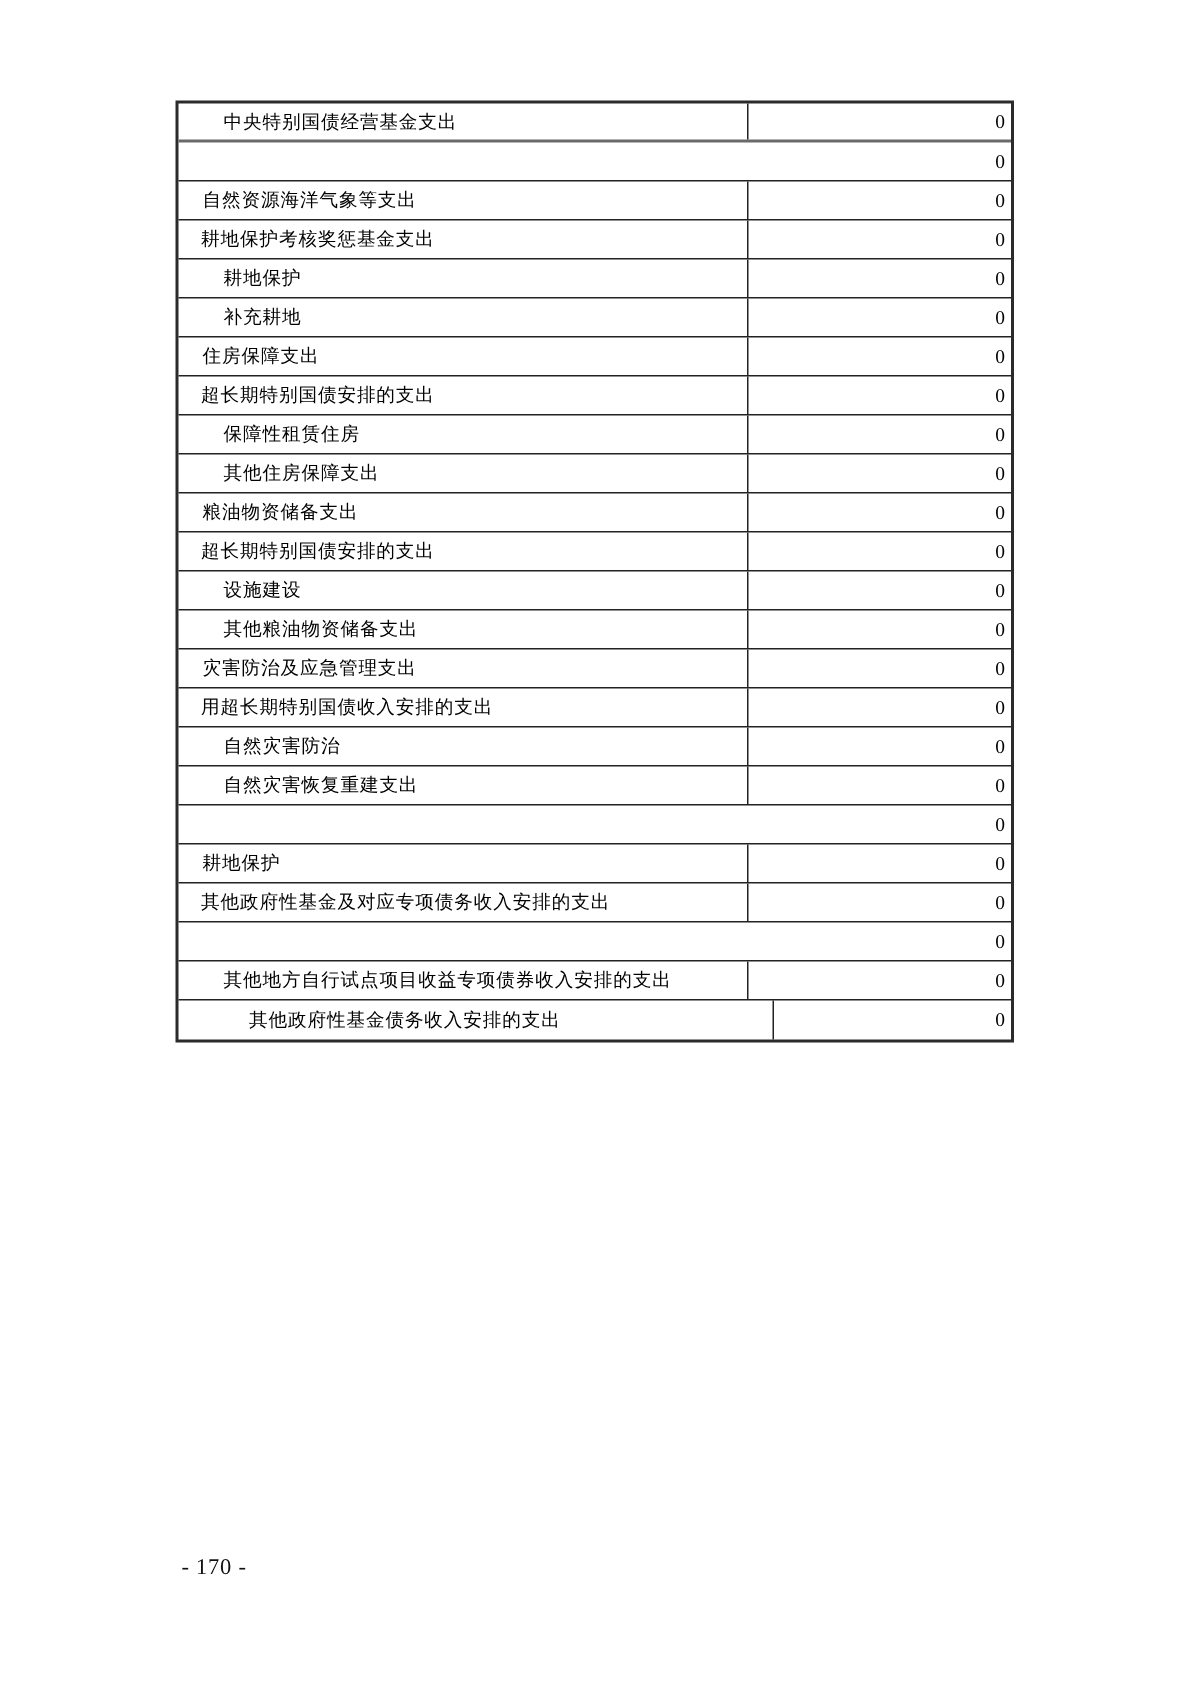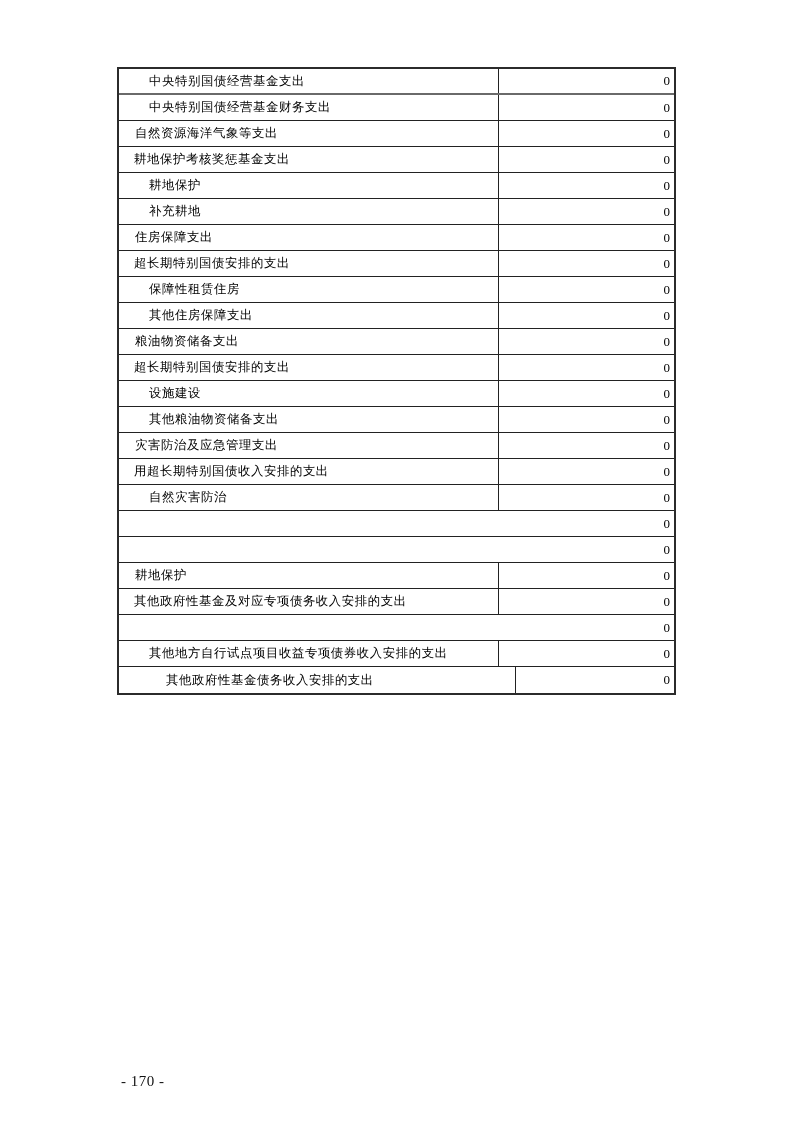--- a/index.html
+++ b/index.html
@@ -55,34 +55,32 @@
   }
   .indent-0 { padding-left: 16px; }
   .indent-1 { padding-left: 15px; }
   .indent-2 { padding-left: 30px; }
   .page-number {
     position: absolute;
     left: 121px; top: 1037px;
     font-size: 15px;
     letter-spacing: 0.5px;
     color: #111111;
-    margin-top: 36px;
   }
 </style>
 </head>
 <body>
 
 <div class="page">
   <div class="budget-table" id="budget-table">
       <div class="row">
         <div class="cell label indent-2">中央特别国债经营基金支出</div>
         <div class="cell value">0</div>
       </div>
       <div class="row">
-        <div class="cell label indent-2">中央特别国债经营基金财务支出</div>
         <div class="cell value">0</div>
       </div>
       <div class="row">
         <div class="cell label indent-0">自然资源海洋气象等支出</div>
         <div class="cell value">0</div>
       </div>
       <div class="row">
         <div class="cell label indent-1">耕地保护考核奖惩基金支出</div>
         <div class="cell value">0</div>
       </div>
@@ -132,20 +130,21 @@
       </div>
       <div class="row">
         <div class="cell label indent-1">用超长期特别国债收入安排的支出</div>
         <div class="cell value">0</div>
       </div>
       <div class="row">
         <div class="cell label indent-2">自然灾害防治</div>
         <div class="cell value">0</div>
       </div>
       <div class="row">
+        <div class="cell label indent-2">自然灾害恢复重建支出</div>
         <div class="cell value">0</div>
       </div>
       <div class="row">
         <div class="cell value">0</div>
       </div>
       <div class="row">
         <div class="cell label indent-0">耕地保护</div>
         <div class="cell value">0</div>
       </div>
       <div class="row">

